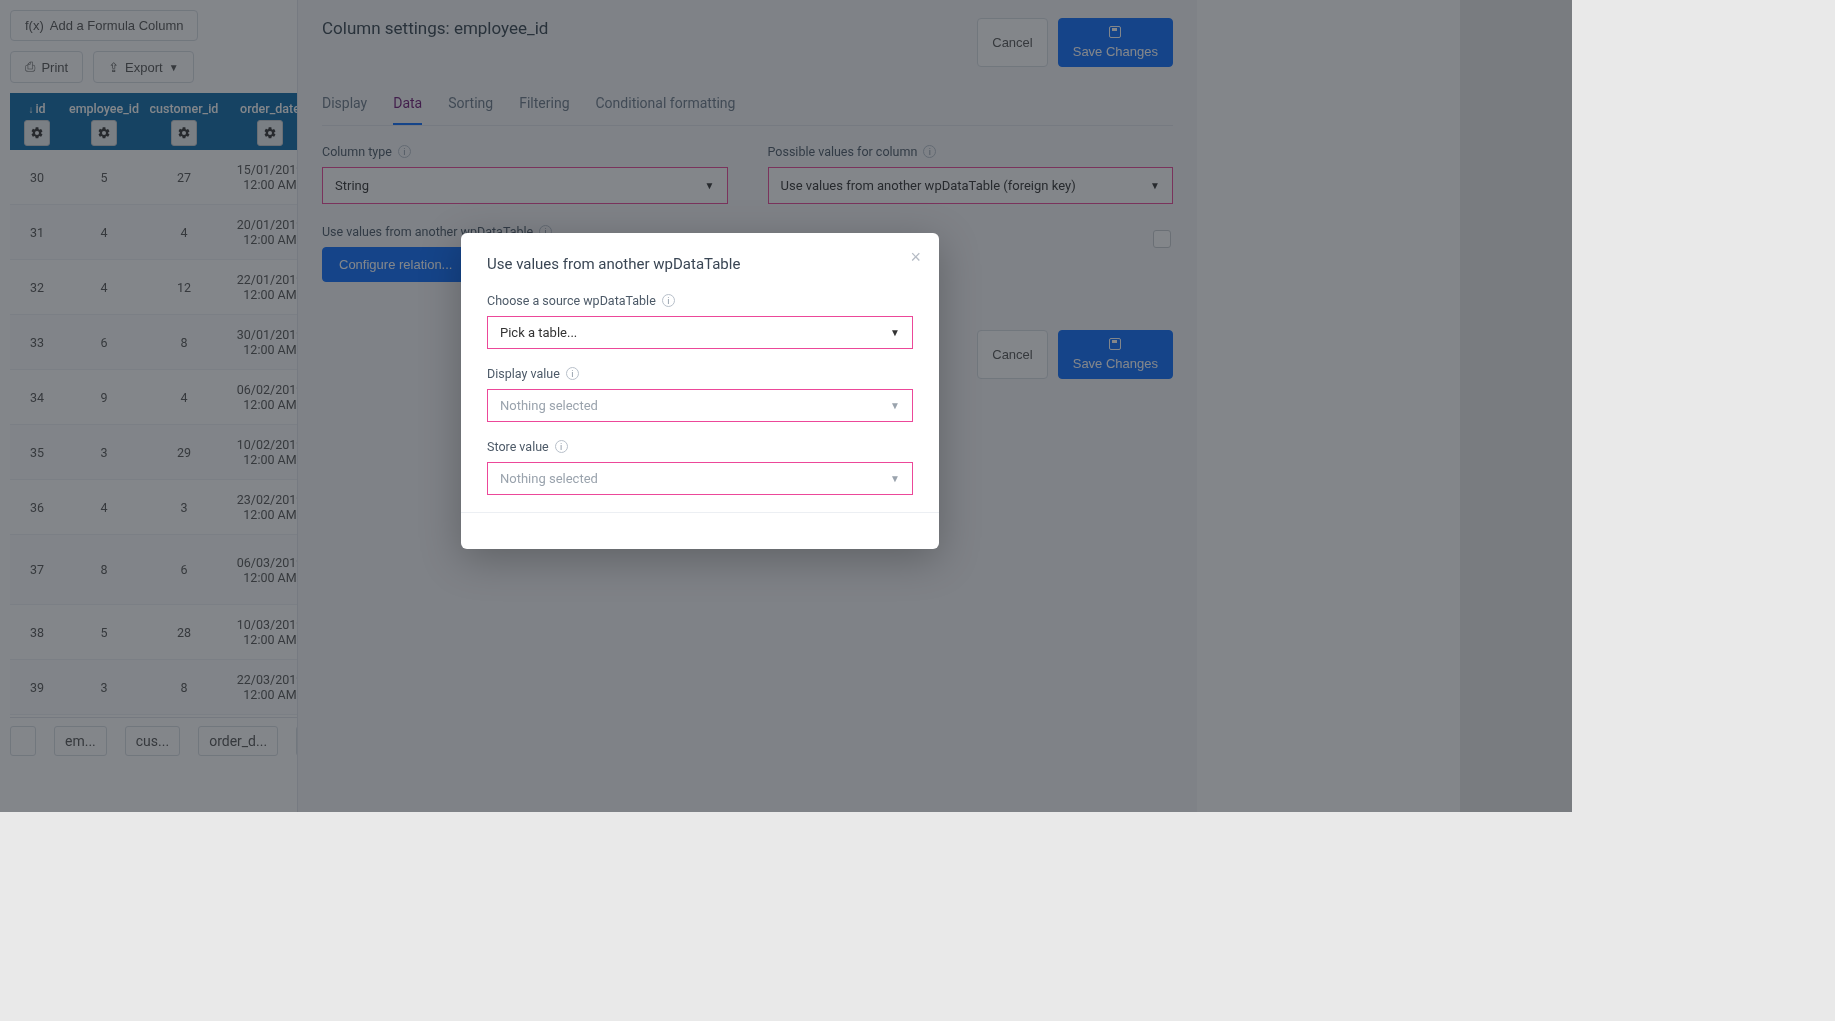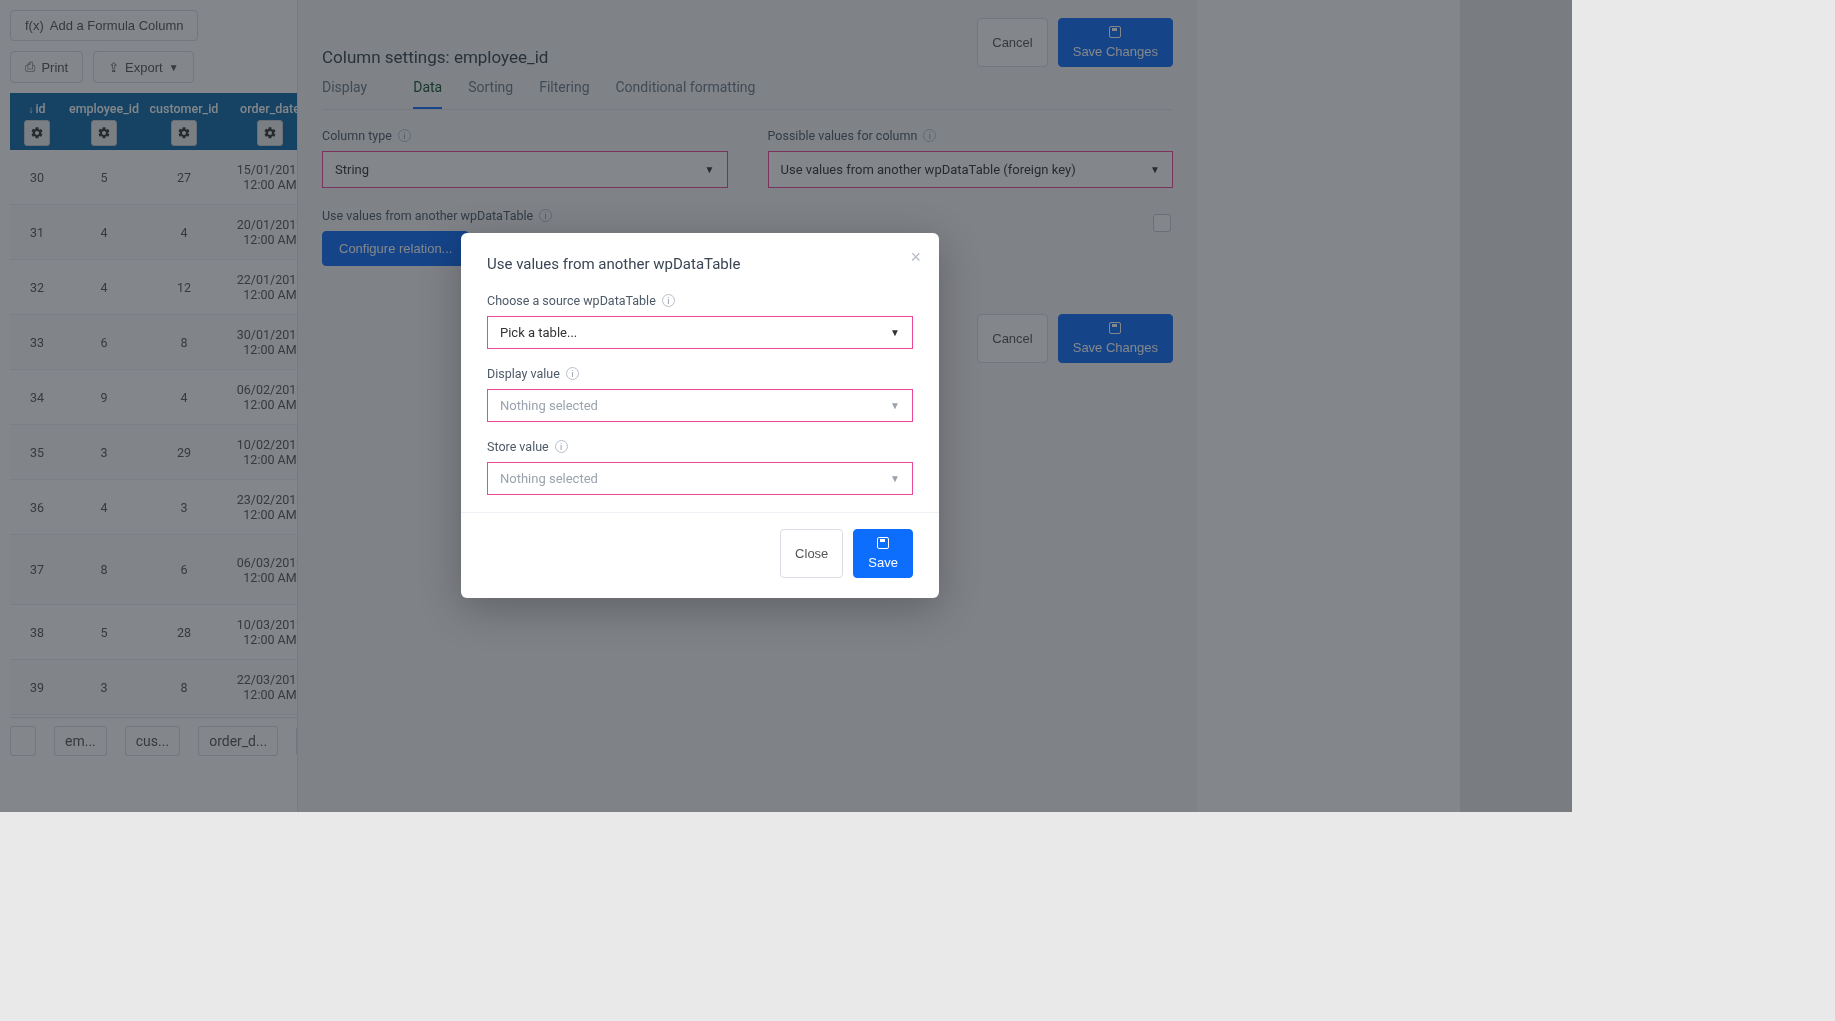--- a/index.html
+++ b/index.html
@@ -150,42 +150,41 @@
   .side-panel {
     position: absolute;
     top: 0; right: 375px;
     width: 900px;
     height: 812px;
     background: #f5f7f9;
     border-left: 1px solid #e2e5ea;
     padding: 18px 24px;
   }
   .sp-header {
-    display:flex; justify-content:space-between; align-items:flex-end;
-    margin-bottom: 2px;
+    display:flex; justify-content:space-between; align-items:flex-start;
+    margin-bottom: 18px;
   }
   .sp-title { font-size: 17px; color:#394650; font-weight:400; }
   .sp-title .colname { font-weight: 400; color:#394650; }
 
   .tabs {
     display:flex; gap: 26px;
     border-bottom: 1px solid #e2e5ea;
     margin-bottom: 18px;
   }
   .tab {
     padding: 10px 0 12px;
     font-size: 14px;
     color: #6e7b8a;
     cursor:pointer;
     border-bottom: 2px solid transparent;
   }
   .tab.active {
-    color: #14532d;
+    color: #701a75;
     border-bottom-color: #0d6efd;
-    margin-left: 20px;
   }
 
   .sp-body { display:flex; gap: 40px; }
   .sp-col { flex:1 1 0; }
 
   .form-label {
     font-size: 12.5px;
     color:#4d5a68;
     margin-bottom: 8px;
     display:flex; align-items:center; gap:6px;
@@ -590,27 +589,18 @@
         <span class="info-i">i</span>
       </div>
       <div class="select disabled">
         <span class="val">Nothing selected</span>
         <span class="caret" style="color:#9aa3ad">▼</span>
       </div>
     </div>
 
     <hr>
 
-    <div class="footer">
-      <button class="btn">
-          <span>Close</span>
-        </button>
-      <button class="btn primary">
-        <span class="save-icon"></span>
-        <span>Save</span>
-      </button>
-    </div>
   </div>
 
 </div>
 
 <div class="fillerR"></div>
 <div class="filler"></div>
 
 </body></html>

